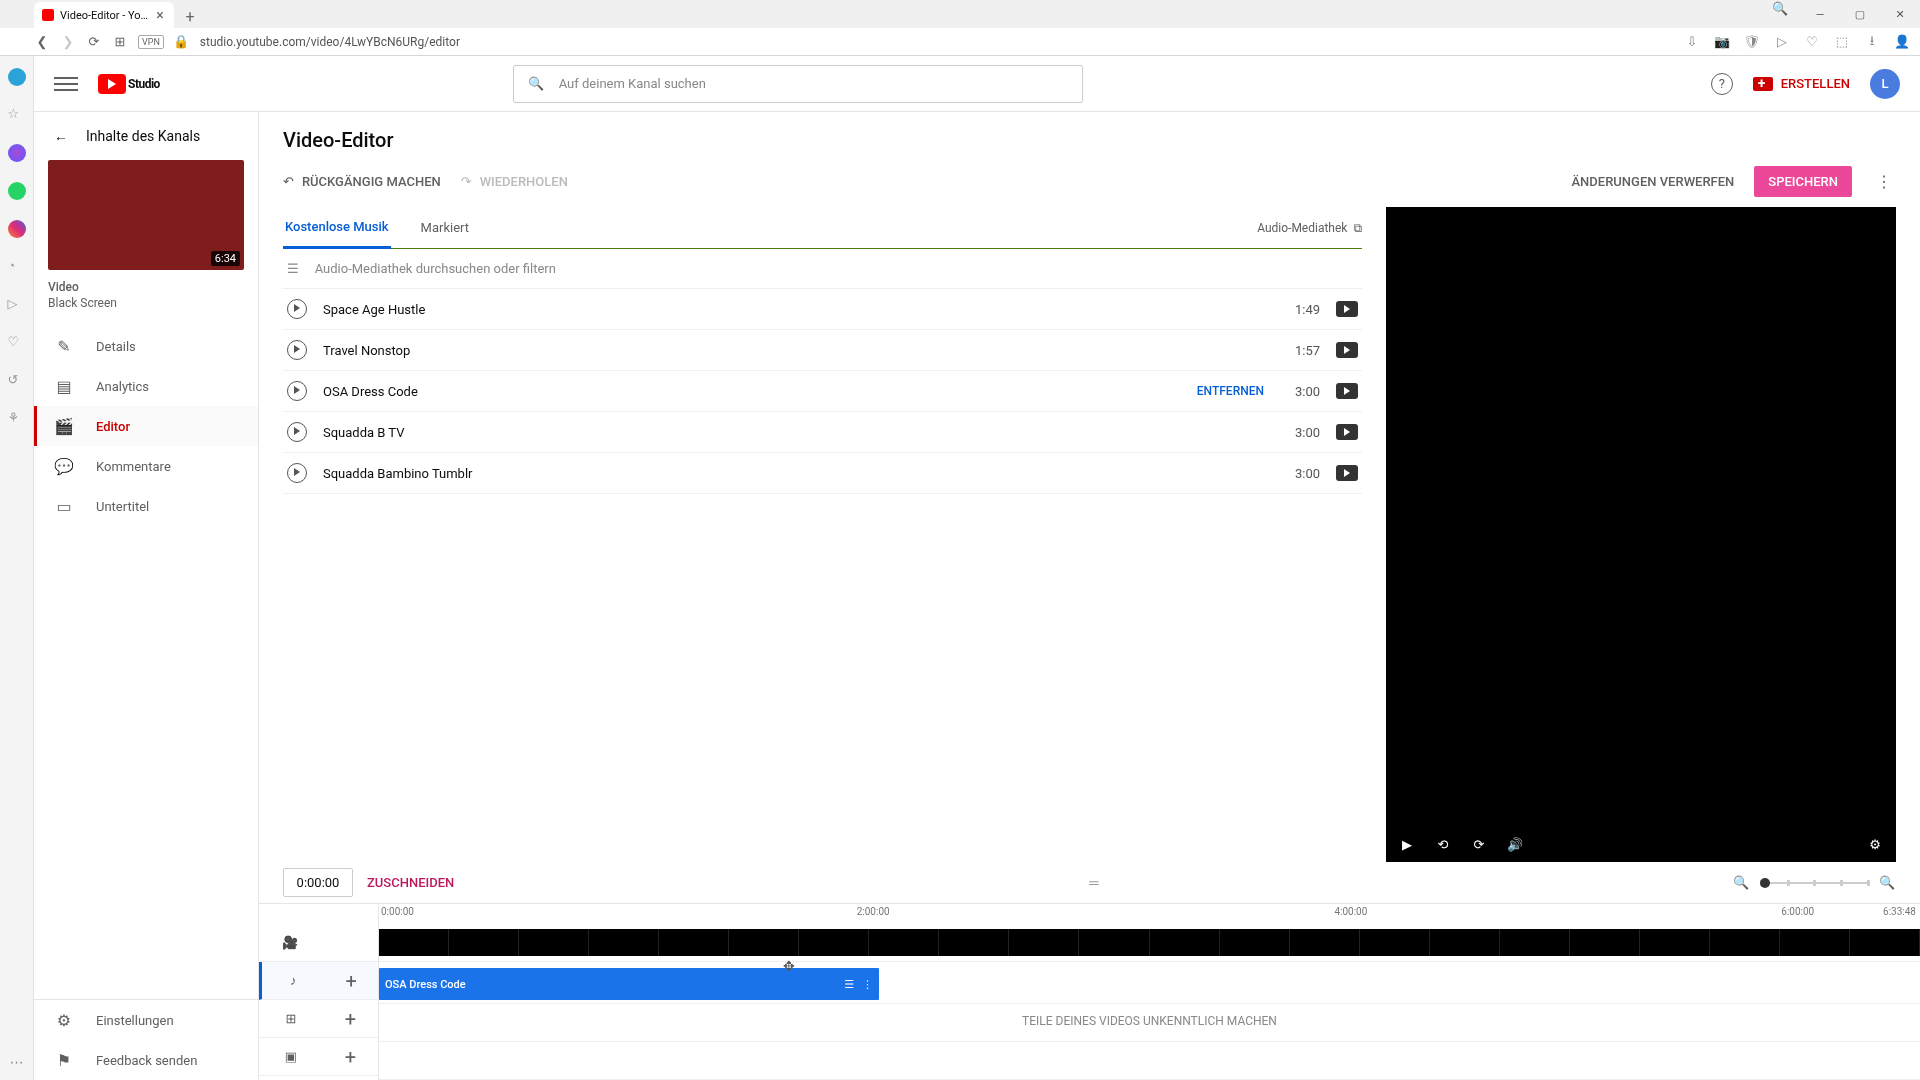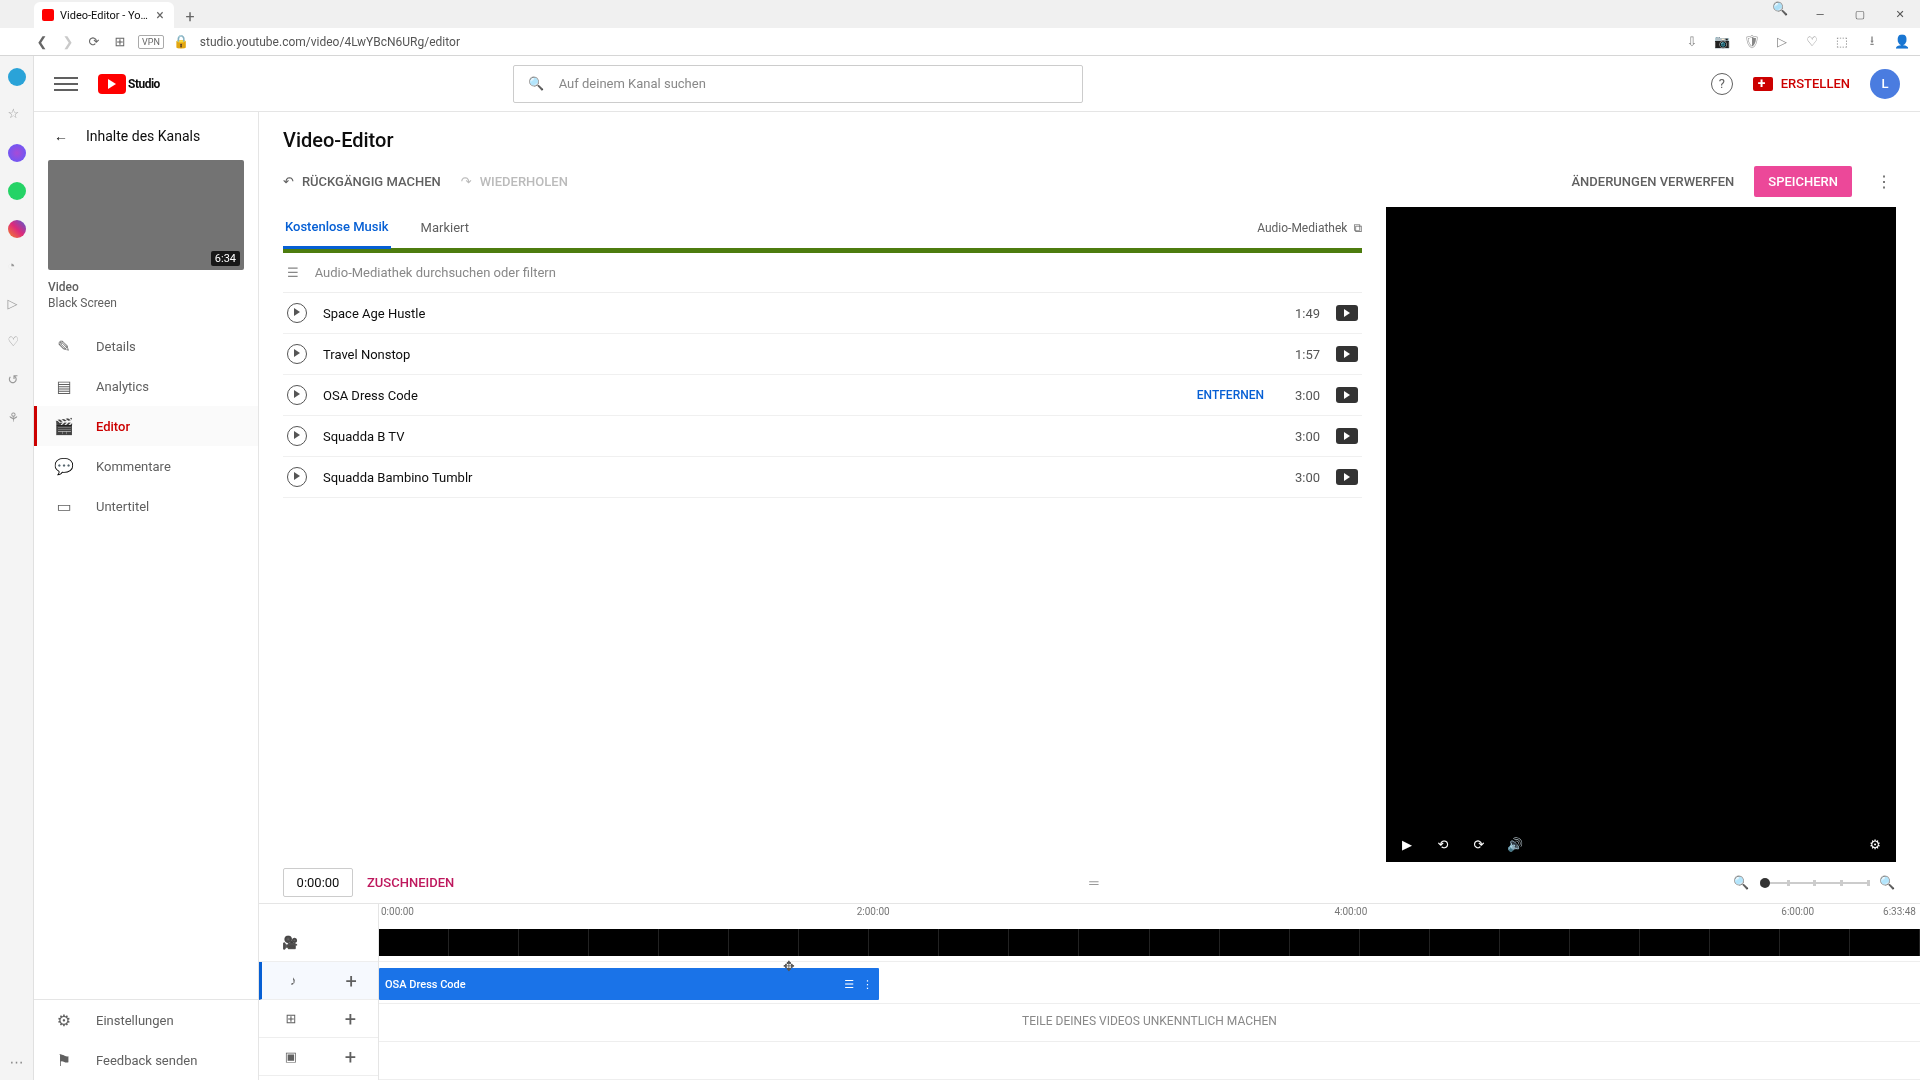--- a/index.html
+++ b/index.html
@@ -41,21 +41,21 @@
 .create-ico { width:20px; height:14px; background:#cc0000; border-radius:2px; position:relative; }
 .create-ico::after { content:"+"; color:#fff; position:absolute; left:5px; top:-2px; font-size:14px; font-weight:700; }
 .avatar { width:30px; height:30px; border-radius:50%; background:#4a7ce0; color:#fff; display:flex; align-items:center; justify-content:center; font-weight:500; }
 
 .content { flex:1; display:flex; overflow:hidden; }
 
 
 .leftrail { width:225px; border-right:1px solid #e5e5e5; display:flex; flex-direction:column; }
 .back-row { height:48px; display:flex; align-items:center; padding:0 20px; gap:18px; font-size:14px; cursor:pointer; }
 .thumb-wrap { padding:0 14px 10px; }
-.thumb { width:100%; aspect-ratio:16/9; background:#737373; border-radius:2px; position:relative; }
+.thumb { width:100%; aspect-ratio:16/9; background:#7f1d1d; border-radius:2px; position:relative; }
 .thumb-dur { position:absolute; right:4px; bottom:4px; background:rgba(0,0,0,0.8); color:#fff; font-size:11px; padding:1px 4px; border-radius:2px; }
 .video-meta { padding:0 14px 16px; }
 .video-meta .lbl { font-size:12px; color:#606060; font-weight:500; margin-bottom:2px; }
 .video-meta .name { font-size:12px; color:#606060; }
 .nav-list { flex:1; }
 .nav-item { height:40px; display:flex; align-items:center; padding:0 20px; gap:22px; font-size:13px; color:#606060; cursor:pointer; }
 .nav-item.active { color:#cc0000; font-weight:500; position:relative; background:#fafafa; }
 .nav-item.active::before { content:""; position:absolute; left:0; top:0; bottom:0; width:3px; background:#cc0000; }
 .nav-ico-box { width:20px; height:20px; display:flex; align-items:center; justify-content:center; font-size:16px; color:inherit; }
 .nav-bottom { border-top:1px solid #e5e5e5; }
@@ -67,21 +67,21 @@
 .editor-actions { display:flex; align-items:center; gap:20px; padding-bottom:10px; }
 .act { display:flex; align-items:center; gap:8px; font-size:13px; font-weight:500; color:#606060; cursor:pointer; }
 .act.disabled { color:#bbb; }
 .act-spacer { flex:1; }
 .btn-text { color:#606060; font-weight:500; cursor:pointer; font-size:13px; }
 .btn-primary { background:#ec4899; color:#fff; padding:8px 14px; border-radius:2px; font-weight:500; cursor:pointer; font-size:13px; }
 .kebab { width:24px; text-align:center; color:#606060; cursor:pointer; font-size:16px; }
 
 .editor-body { flex:1; display:flex; padding:0 24px; gap:24px; min-height:0; }
 .music-panel { flex:1; display:flex; flex-direction:column; min-width:0; }
-.tabs { display:flex; align-items:center; border-bottom:5px solid #4d7c0f; }
+.tabs { display:flex; align-items:center; border-bottom:1px solid #4d7c0f; }
 .tab-btn { padding:12px 2px; margin-right:28px; font-size:13px; color:#606060; cursor:pointer; }
 .tab-btn.active { color:#065fd4; font-weight:500; border-bottom:3px solid #065fd4; margin-bottom:-1px; }
 .tab-spacer { flex:1; }
 .lib-link { display:flex; gap:6px; font-size:12px; color:#606060; cursor:pointer; }
 .filter-row { display:flex; align-items:center; gap:16px; padding:12px 4px; color:#888; font-size:13px; border-bottom:1px solid #eee; }
 .track-list { flex:1; overflow-y:auto; position:relative; }
 .track-row { display:flex; align-items:center; padding:10px 4px; gap:16px; border-bottom:1px solid #f0f0f0; font-size:13px; }
 .play-circ { width:20px; height:20px; border:1.5px solid #555; border-radius:50%; position:relative; cursor:pointer; flex-shrink:0; }
 .play-circ::after { content:""; position:absolute; left:6px; top:4px; border-left:6px solid #555; border-top:4px solid transparent; border-bottom:4px solid transparent; }
 .track-name { flex:1; }

